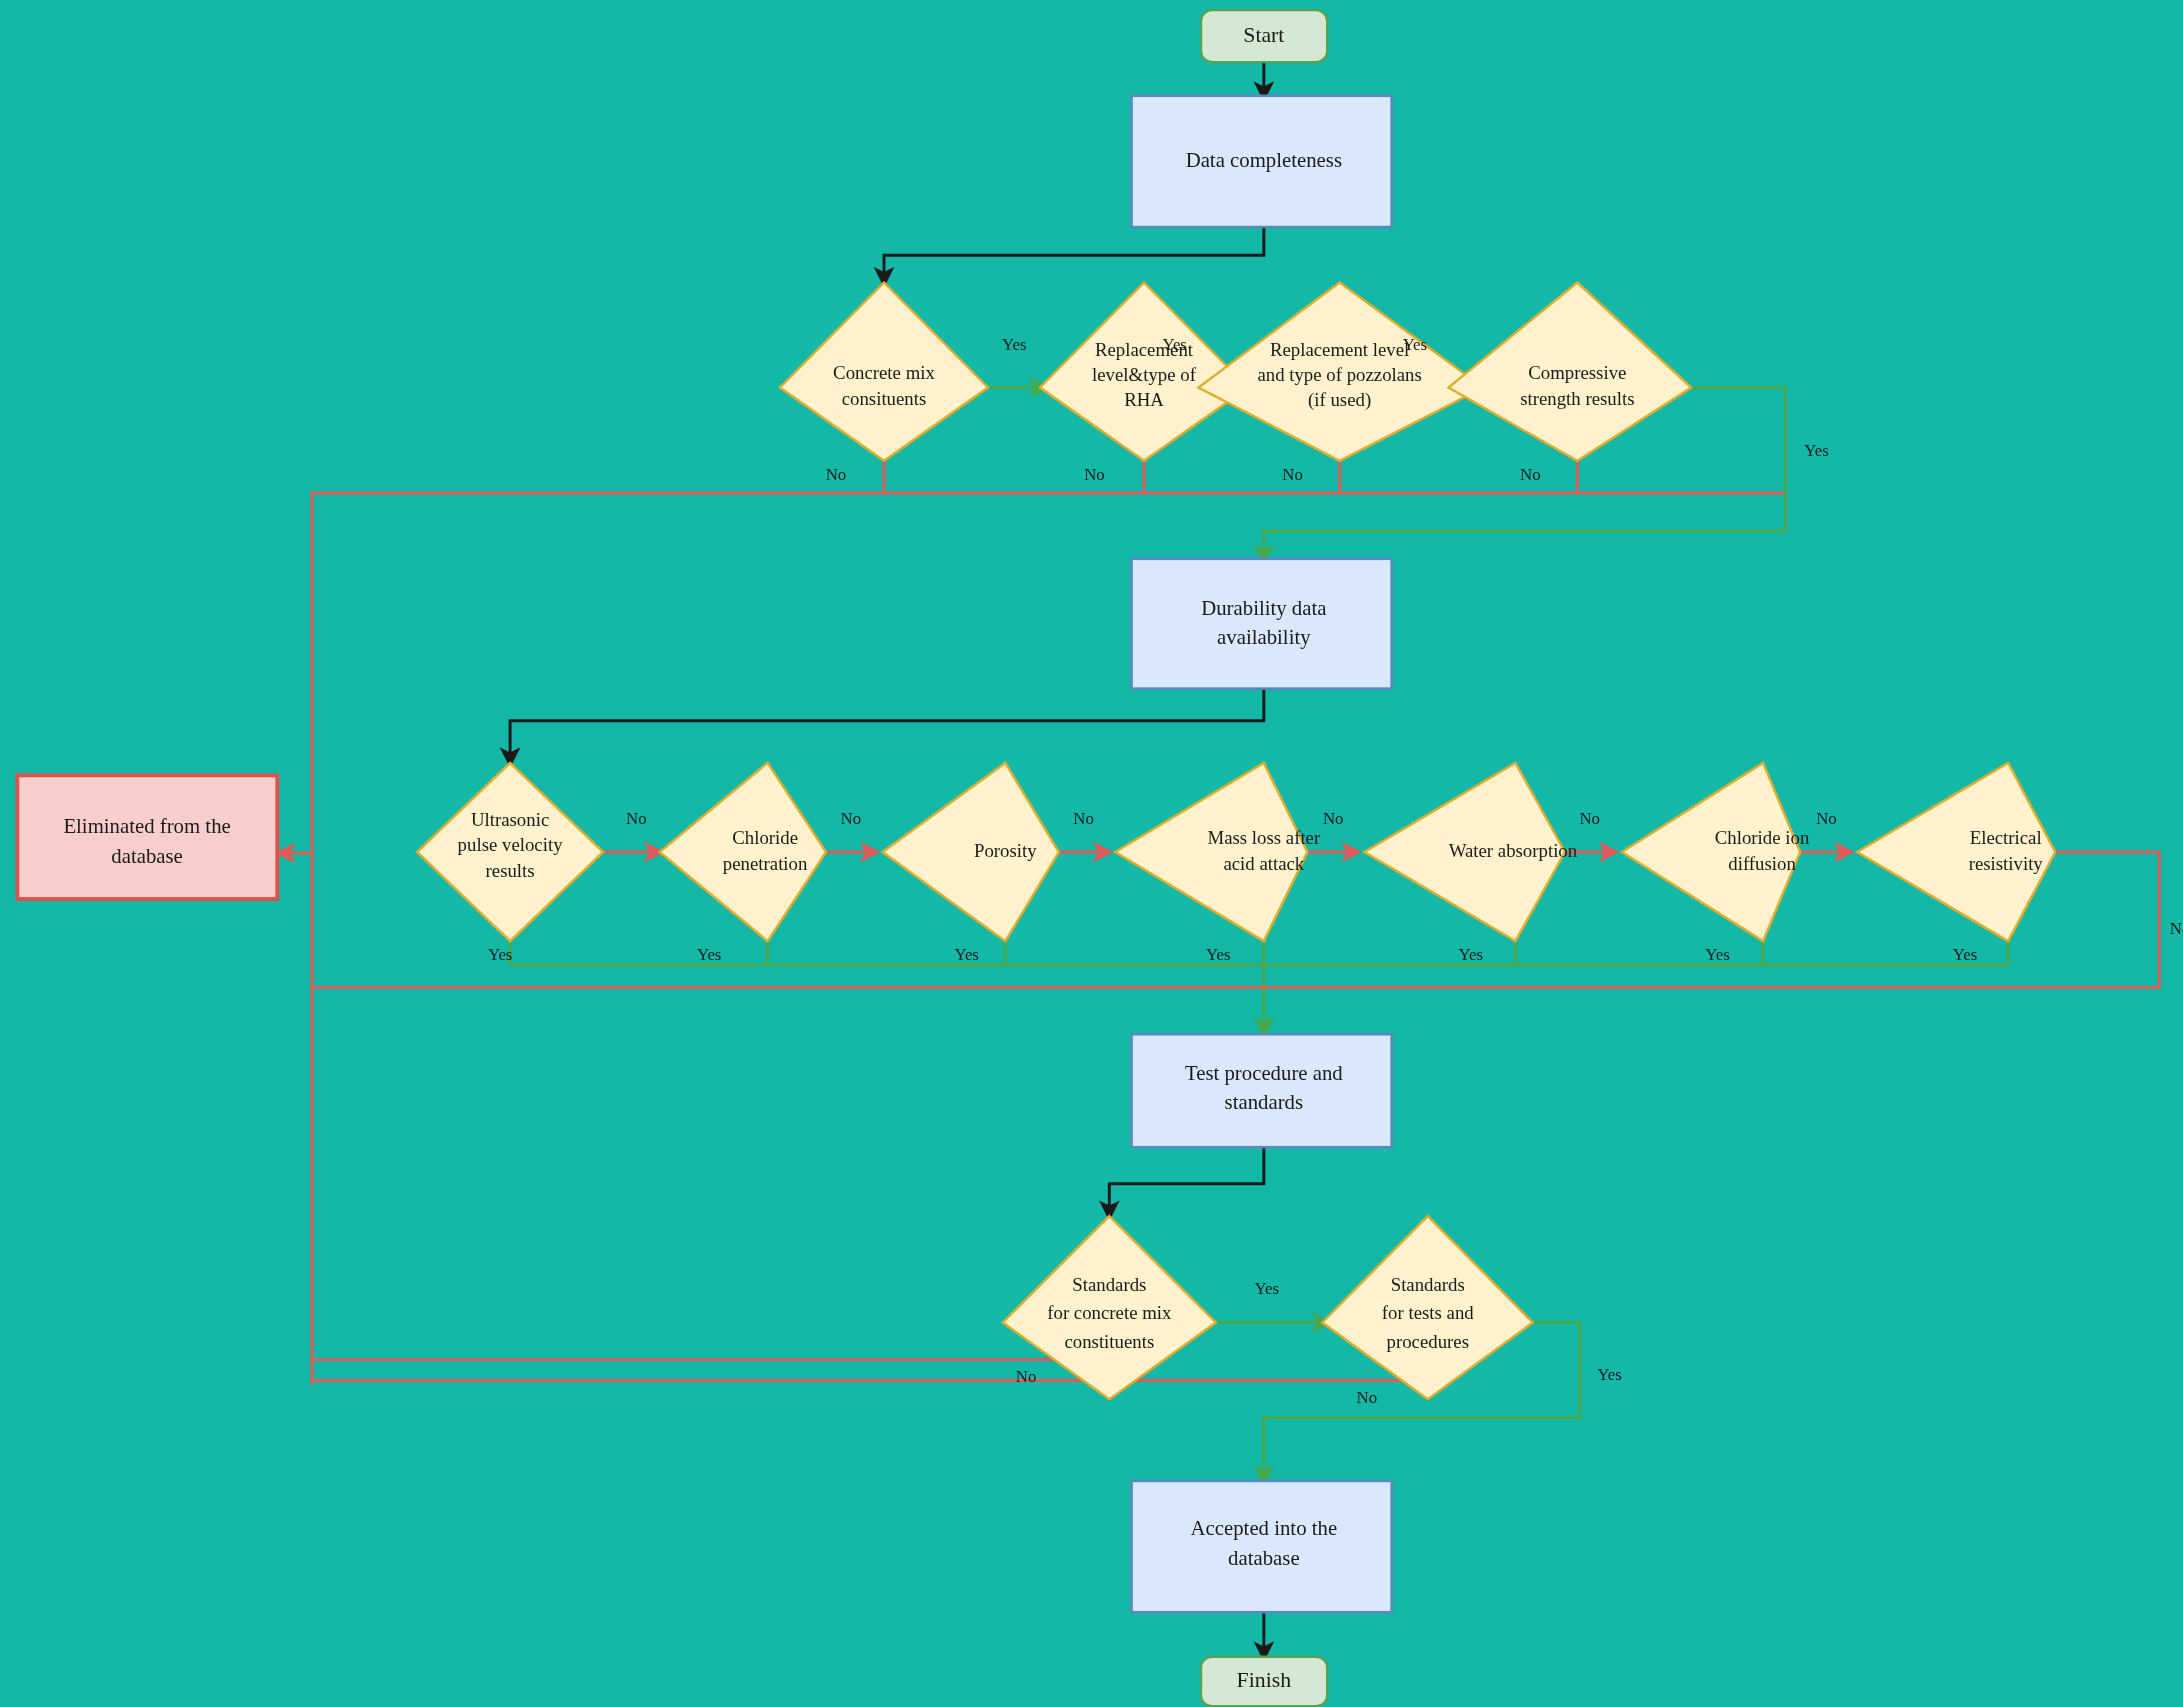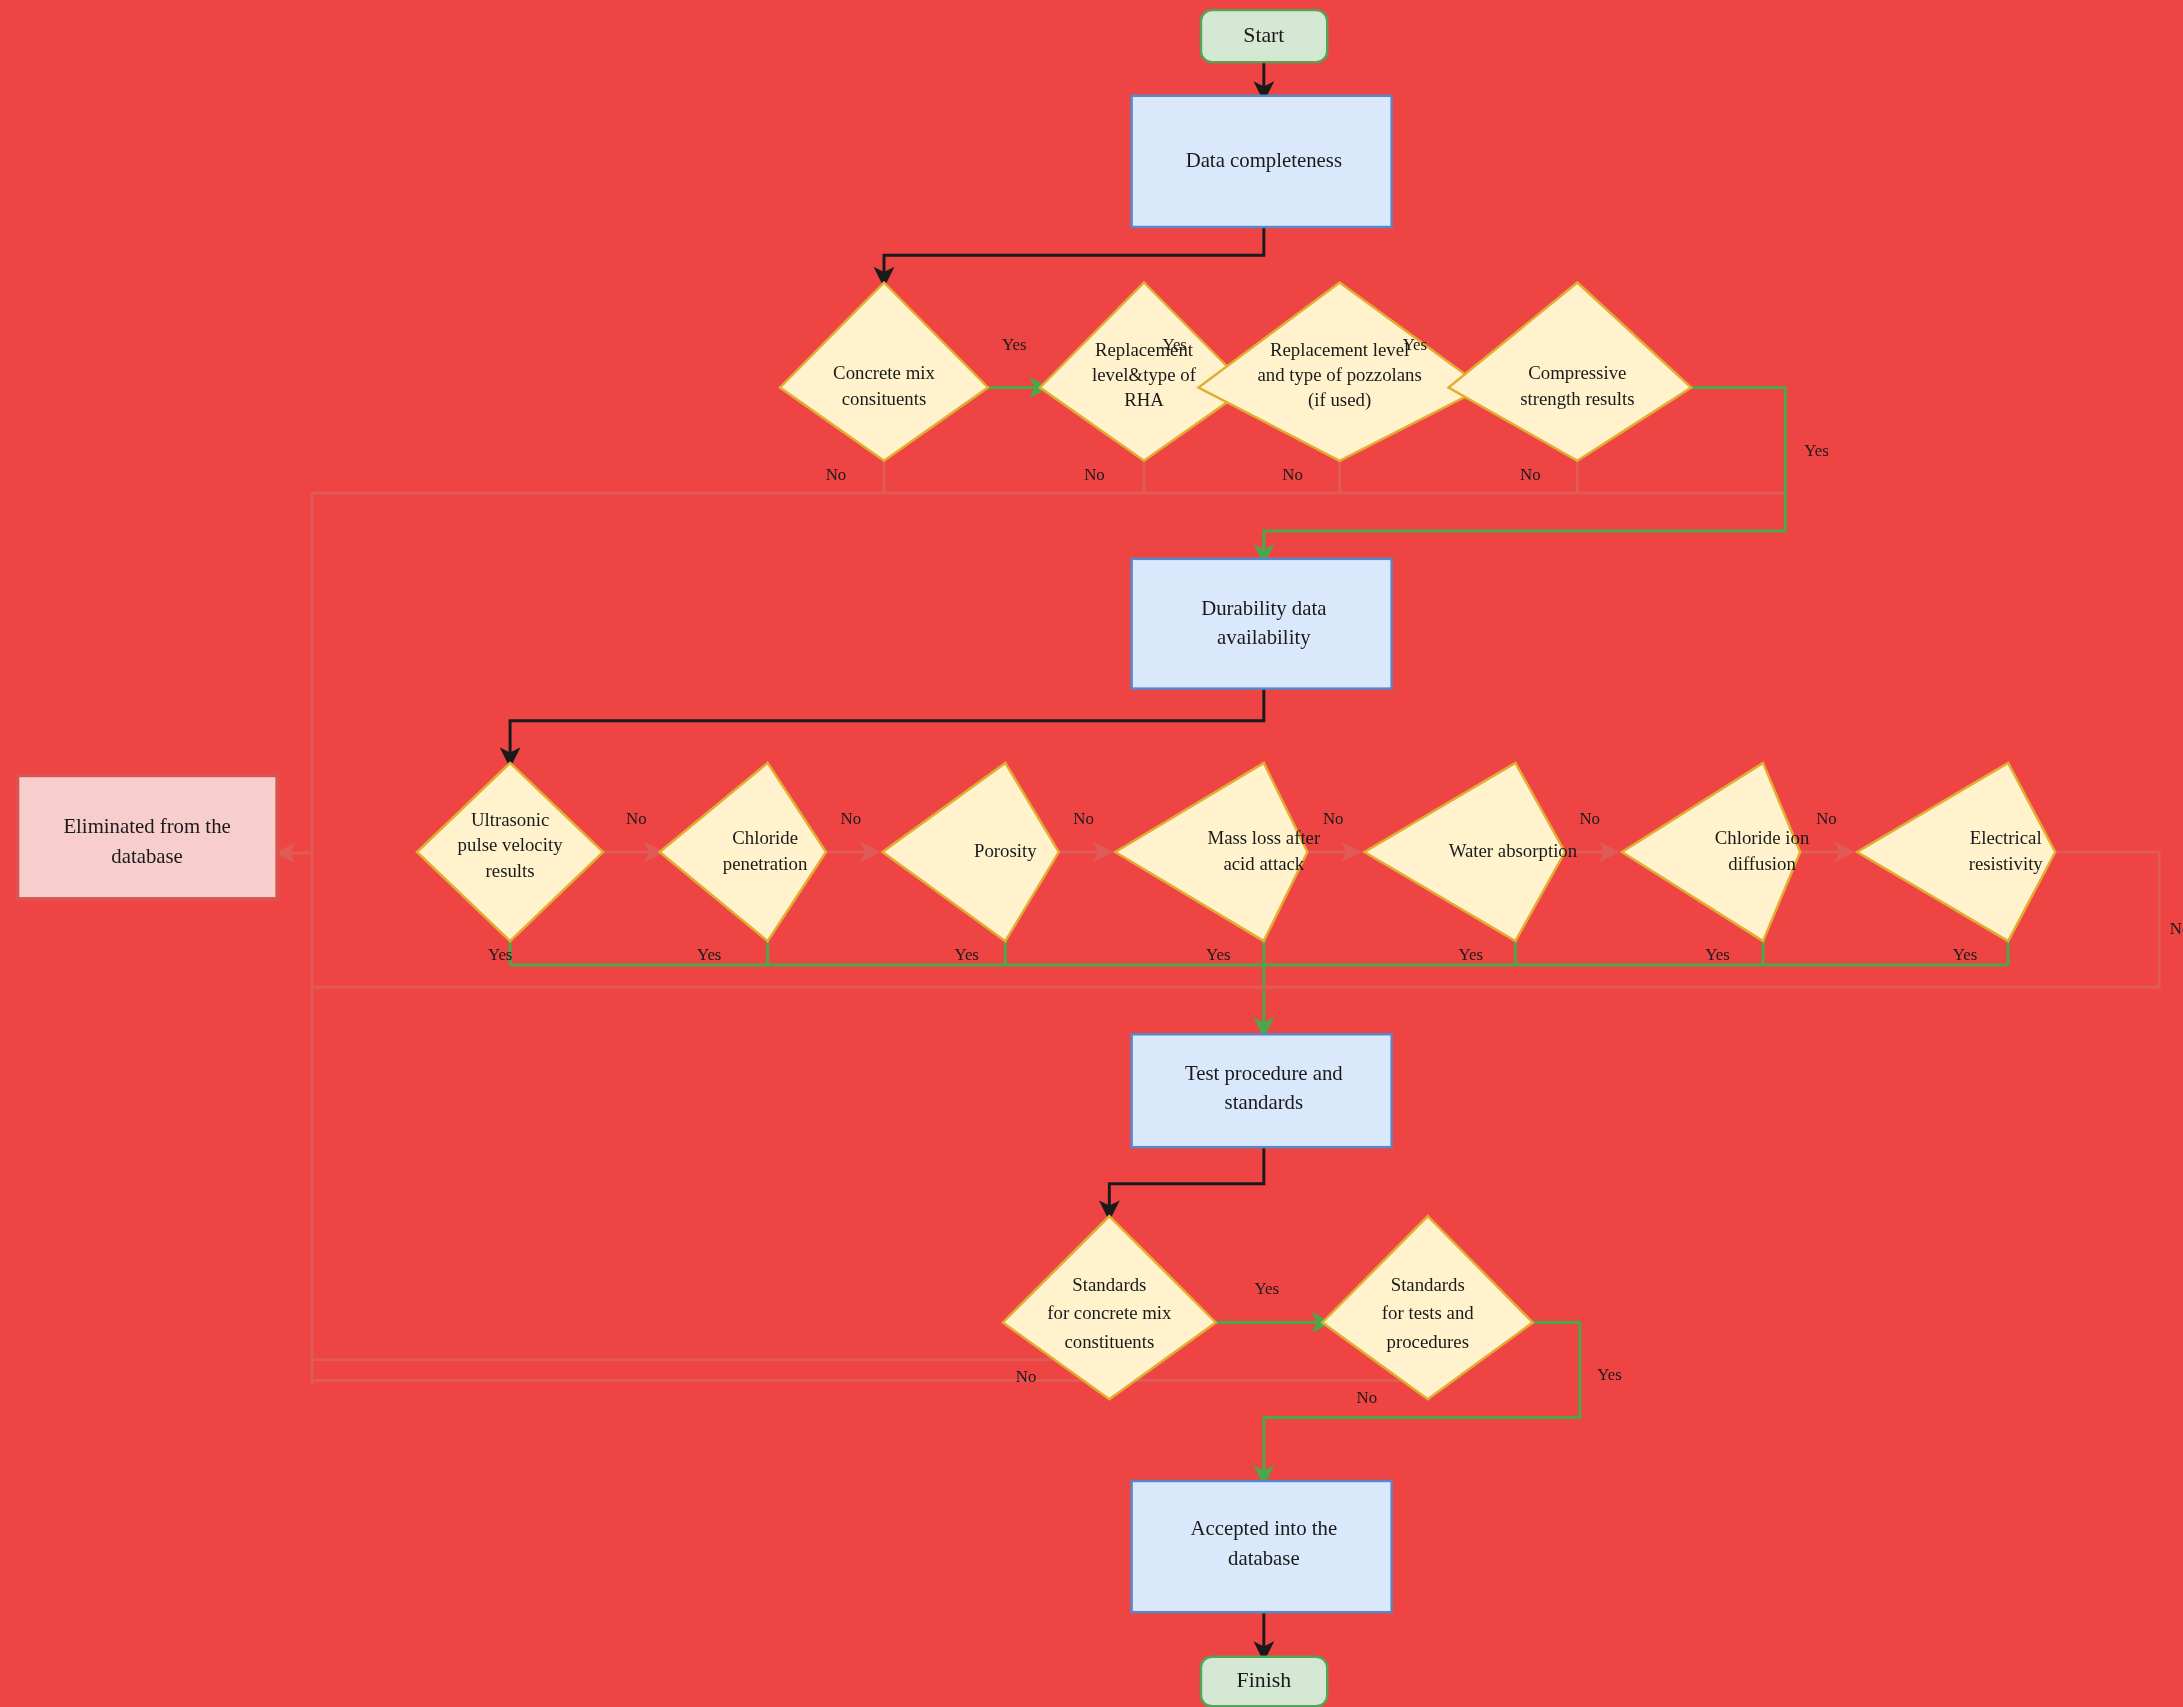--- a/index.html
+++ b/index.html
@@ -8,21 +8,21 @@
     padding: 0;
     background: #ffffff;
   }
   body {
     font-family: "Liberation Serif", "DejaVu Serif", serif;
   }
   #canvas {
     position: relative;
     width: 2183px;
     height: 1708px;
-    background: #ef4444;
+    background: #14b8a6;
     overflow: hidden;
   }
   svg#flow {
     position: absolute;
     left: 0;
     top: 0;
     width: 2183px;
     height: 1708px;
     display: block;
   }

